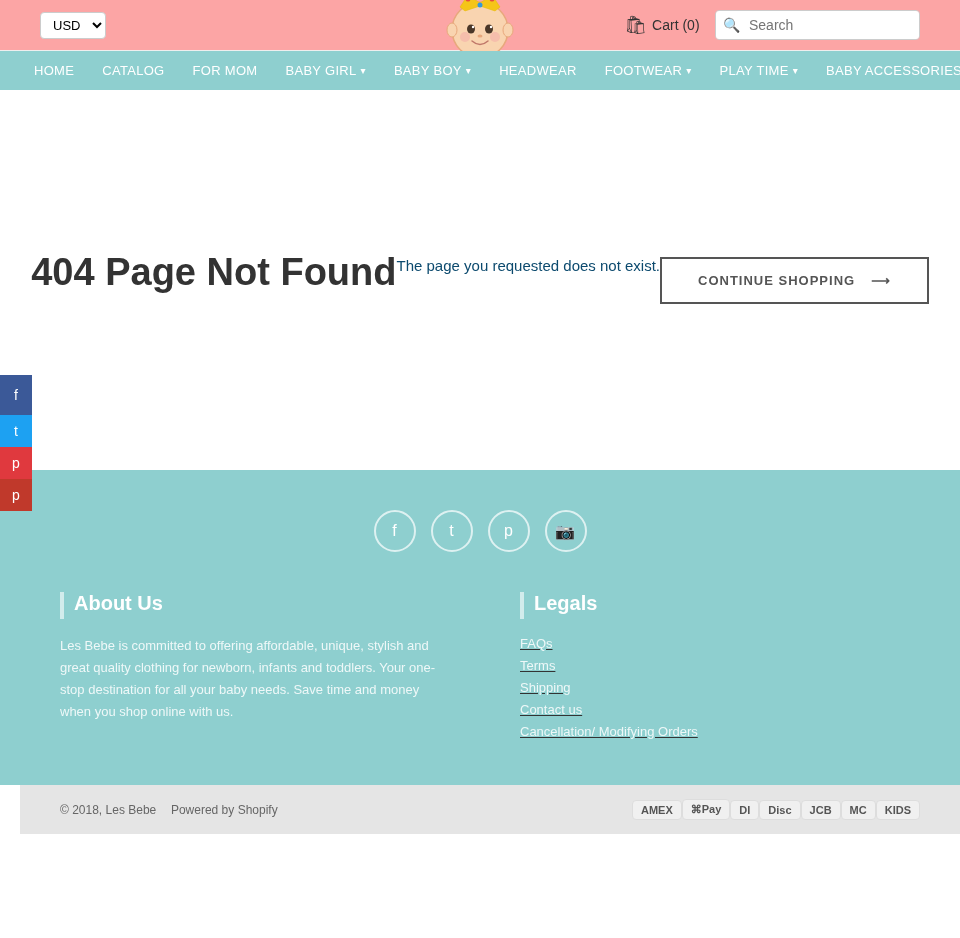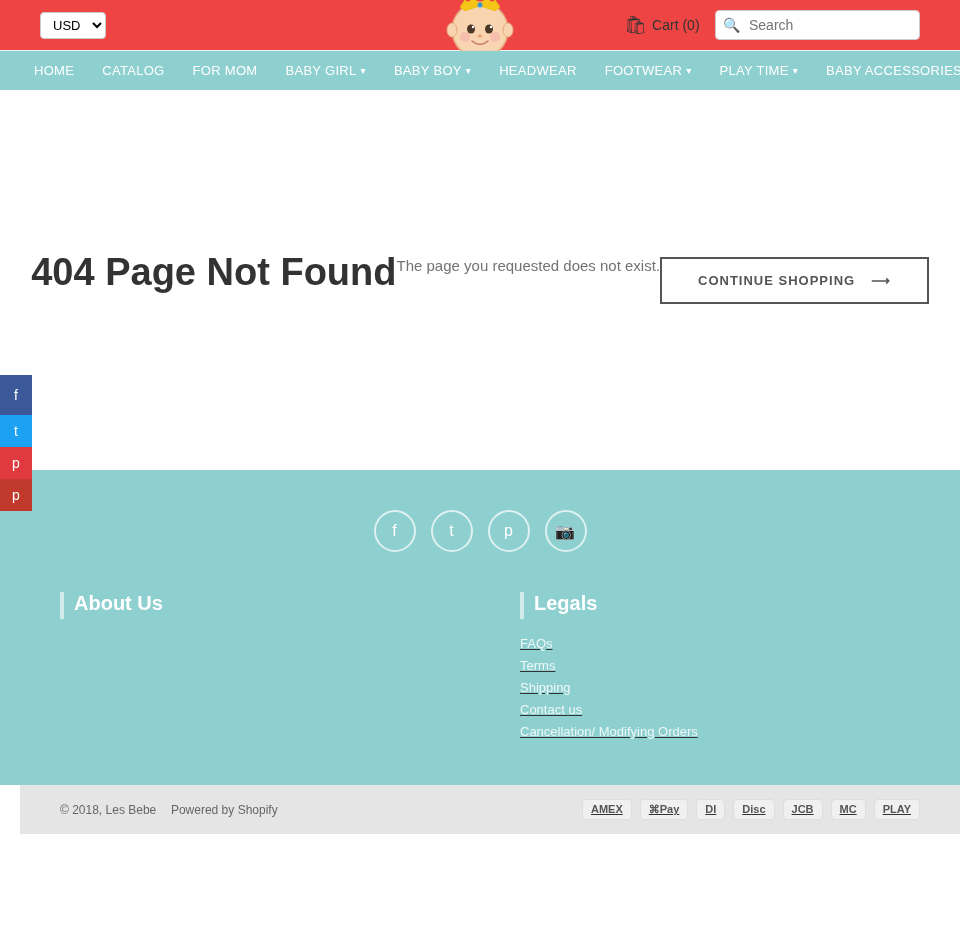--- a/index.html
+++ b/index.html
@@ -4,21 +4,21 @@
   <style>
     * { box-sizing: border-box; margin: 0; padding: 0; }
     body { font-family: Arial, sans-serif; font-size: 14px; color: #333; background: #fff; }
 
     
     .header {
       display: flex;
       align-items: center;
       padding: 10px 40px;
       border-bottom: 1px solid #eee;
-      background: #ef4444;
+      background: #fca5a5;
     }
     .header-left { display: flex; align-items: center; }
     .currency-select {
       border: 1px solid #ccc;
       border-radius: 4px;
       padding: 4px 8px;
       font-size: 13px;
       cursor: pointer;
       background: #fff;
     }
@@ -125,21 +125,21 @@
       background: #fff;
     }
     .error-title {
       font-size: 38px;
       font-weight: 700;
       color: #333;
       margin-bottom: 16px;
     }
     .error-message {
       font-size: 15px;
-      color: #737373;
+      color: #0c4a6e;
       margin-bottom: 30px;
     }
     .continue-btn {
       background: transparent;
       border: 2px solid #555;
       color: #555;
       padding: 14px 36px;
       font-size: 13px;
       letter-spacing: 1px;
       text-transform: uppercase;
@@ -212,22 +212,21 @@
     }
     .footer-bottom-left {
       font-size: 12px;
       color: #666;
       display: flex;
       gap: 4px;
     }
     .footer-bottom-left a { color: #666; text-decoration: none; }
     .payment-icons {
       display: flex;
-      gap: 8px;
-      text-decoration: underline;
+      align-items: center;
     }
     .payment-icon {
       background: #f0f0f0;
       border: 1px solid #ddd;
       border-radius: 4px;
       padding: 3px 8px;
       font-size: 11px;
       color: #555;
       font-weight: bold;
     }
@@ -350,20 +349,21 @@
         <span>p</span>
       </a>
       <a class="footer-social-icon">
         <span>📷</span>
       </a>
     </div>
 
     <div class="footer-columns">
       <div class="footer-col">
         <div class="footer-col-title">About Us</div>
+        <p class="footer-about-text">Les Bebe is committed to offering affordable, unique, stylish and great quality clothing for newborn, infants and toddlers. Your one-stop destination for all your baby needs. Save time and money when you shop online with us.</p>
       </div>
       <div class="footer-col">
         <div class="footer-col-title">Legals</div>
         <ul class="footer-links">
           <li><a>FAQs</a></li>
           <li><a>Terms</a></li>
           <li><a>Shipping</a></li>
           <li><a>Contact us</a></li>
           <li><a>Cancellation/ Modifying Orders</a></li>
         </ul>
@@ -377,16 +377,16 @@
       <span>&nbsp;&nbsp;</span>
       <a>Powered by Shopify</a>
     </div>
     <div class="payment-icons">
       <span class="payment-icon">AMEX</span>
       <span class="payment-icon">⌘Pay</span>
       <span class="payment-icon">DI</span>
       <span class="payment-icon">Disc</span>
       <span class="payment-icon">JCB</span>
       <span class="payment-icon">MC</span>
-      <span class="payment-icon">PLAY</span>
+      <span class="payment-icon">KIDS</span>
     </div>
   </div>
 </footer>
 
 </body></html>

